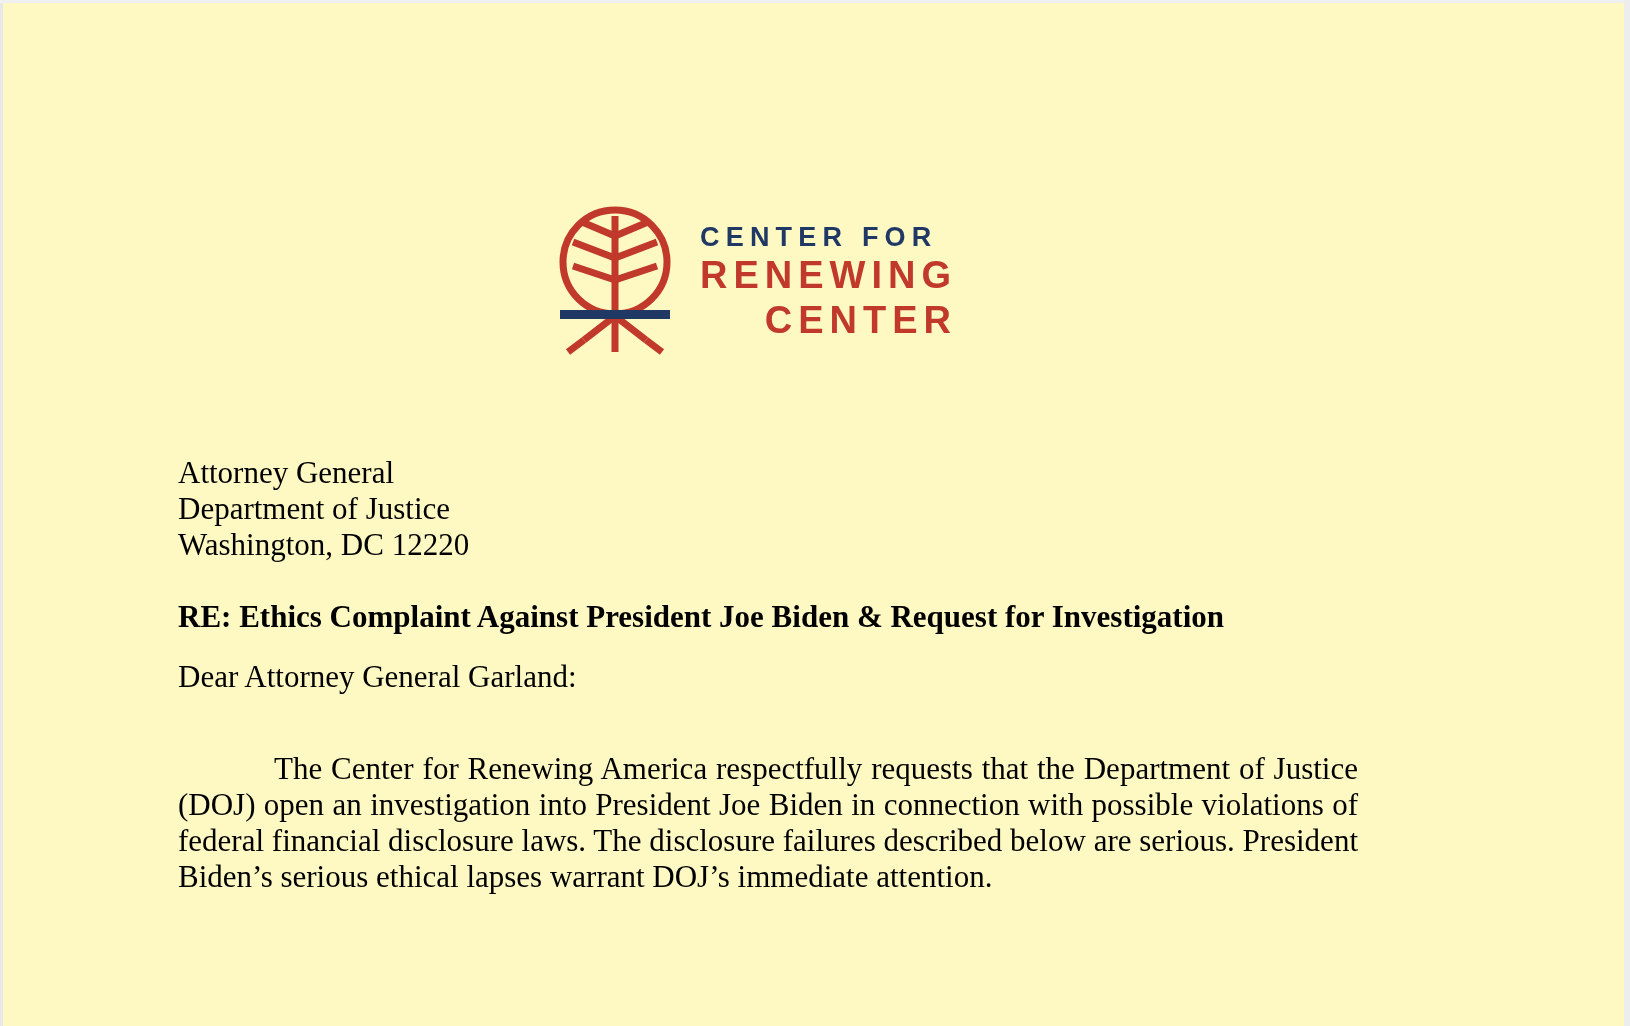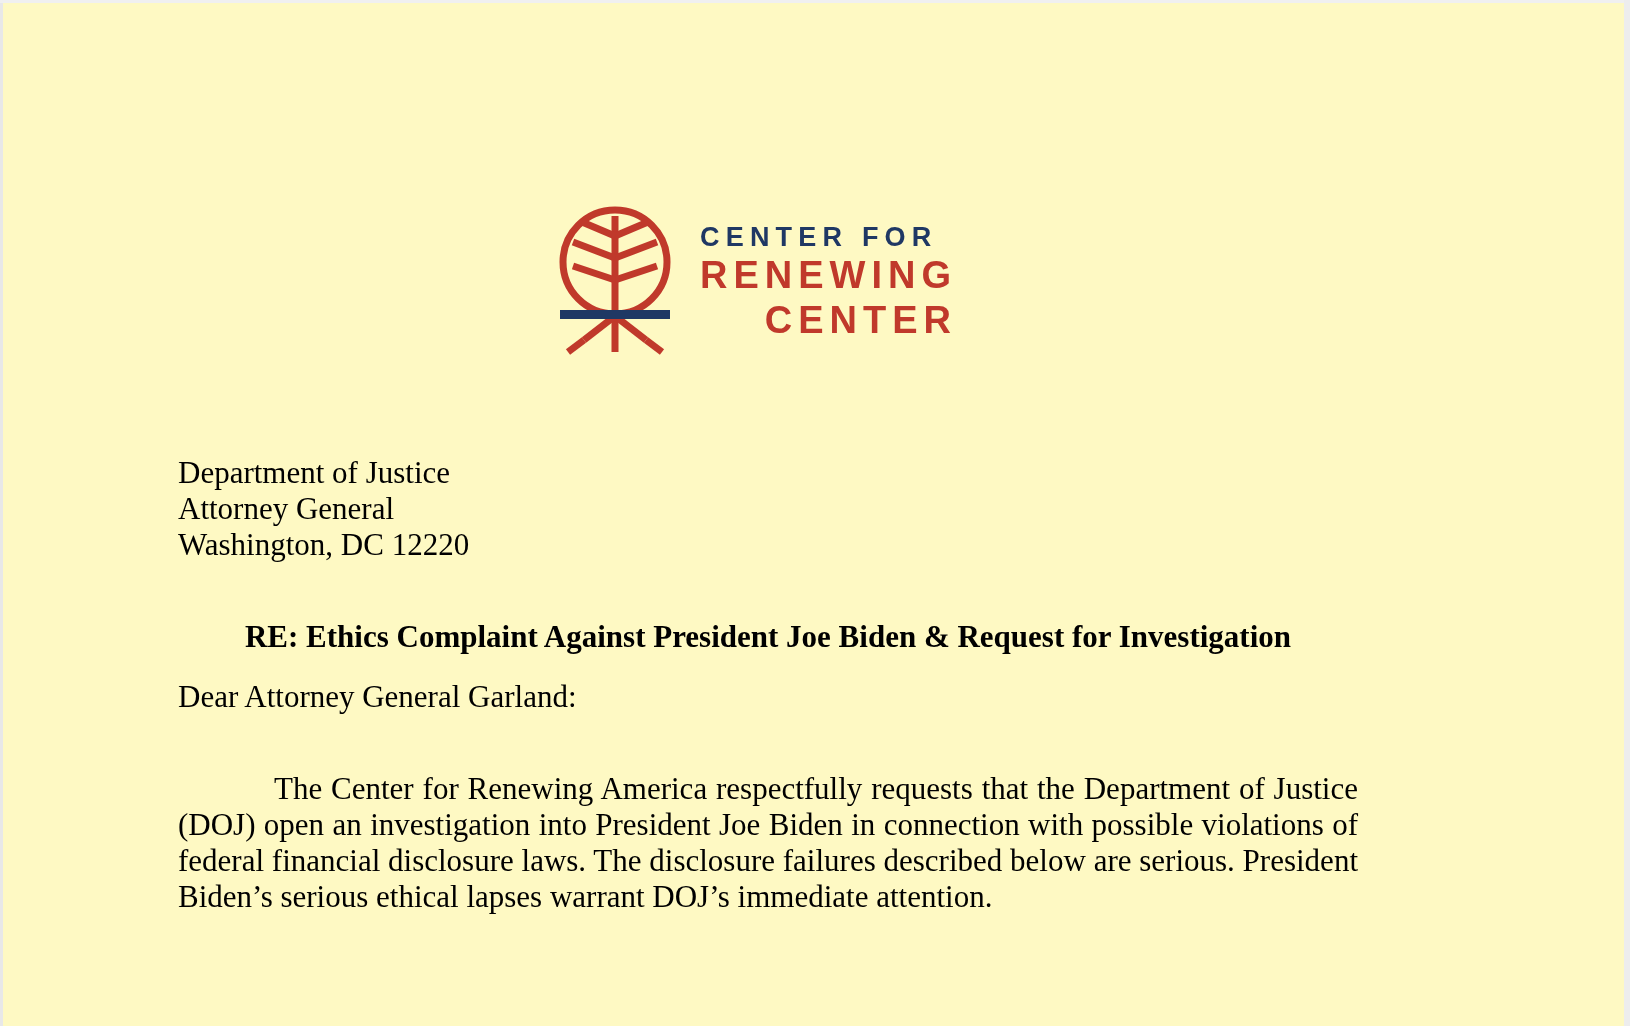--- a/index.html
+++ b/index.html
@@ -112,22 +112,22 @@
   .address-block {
     margin: 0;
   }
   .address-line {
     display: block;
     white-space: nowrap;
     line-height: 36px;
   }
   .re-line {
     font-weight: bold;
-    text-align: center;
-    margin-top: 56px;
+    text-align: left;
+    margin-top: 36px;
     white-space: nowrap;
     line-height: 36px;
   }
   .salutation {
     margin-top: 24px;
     line-height: 36px;
   }
   .body-paragraph {
     margin-top: 56px;
     text-align: justify;
@@ -177,22 +177,22 @@
       <span class="logo-line1">CENTER FOR</span>
       <span class="logo-line2">RENEWING</span>
       <span class="logo-line3">CENTER</span>
     </span>
 
   </div>
 
   <div class="letter">
 
     <div class="address-block">
+      <span class="address-line">Attorney General</span>
       <span class="address-line">Department of Justice</span>
-      <span class="address-line">Attorney General</span>
       <span class="address-line">Washington, DC 12220</span>
     </div>
 
     <div class="re-line">RE: Ethics Complaint Against President Joe Biden &amp; Request for Investigation</div>
 
     <div class="salutation">Dear Attorney General Garland:</div>
 
     <div class="body-paragraph">The Center for Renewing America respectfully requests that the Department of Justice (DOJ) open an investigation into President Joe Biden in connection with possible violations of federal financial disclosure laws. The disclosure failures described below are serious. President Biden’s serious ethical lapses warrant DOJ’s immediate attention.</div>
 
   </div>

